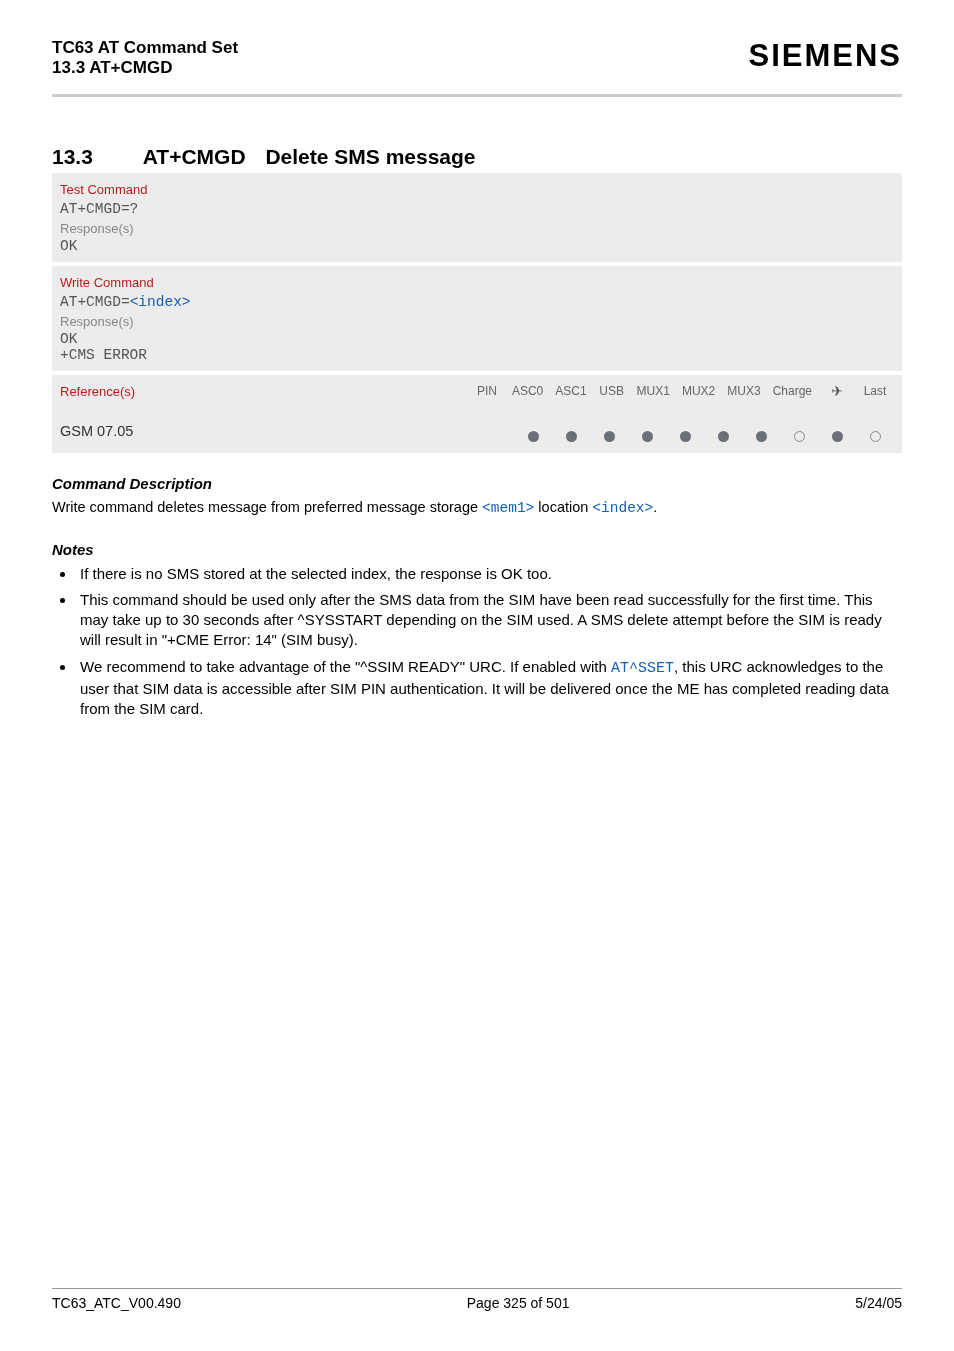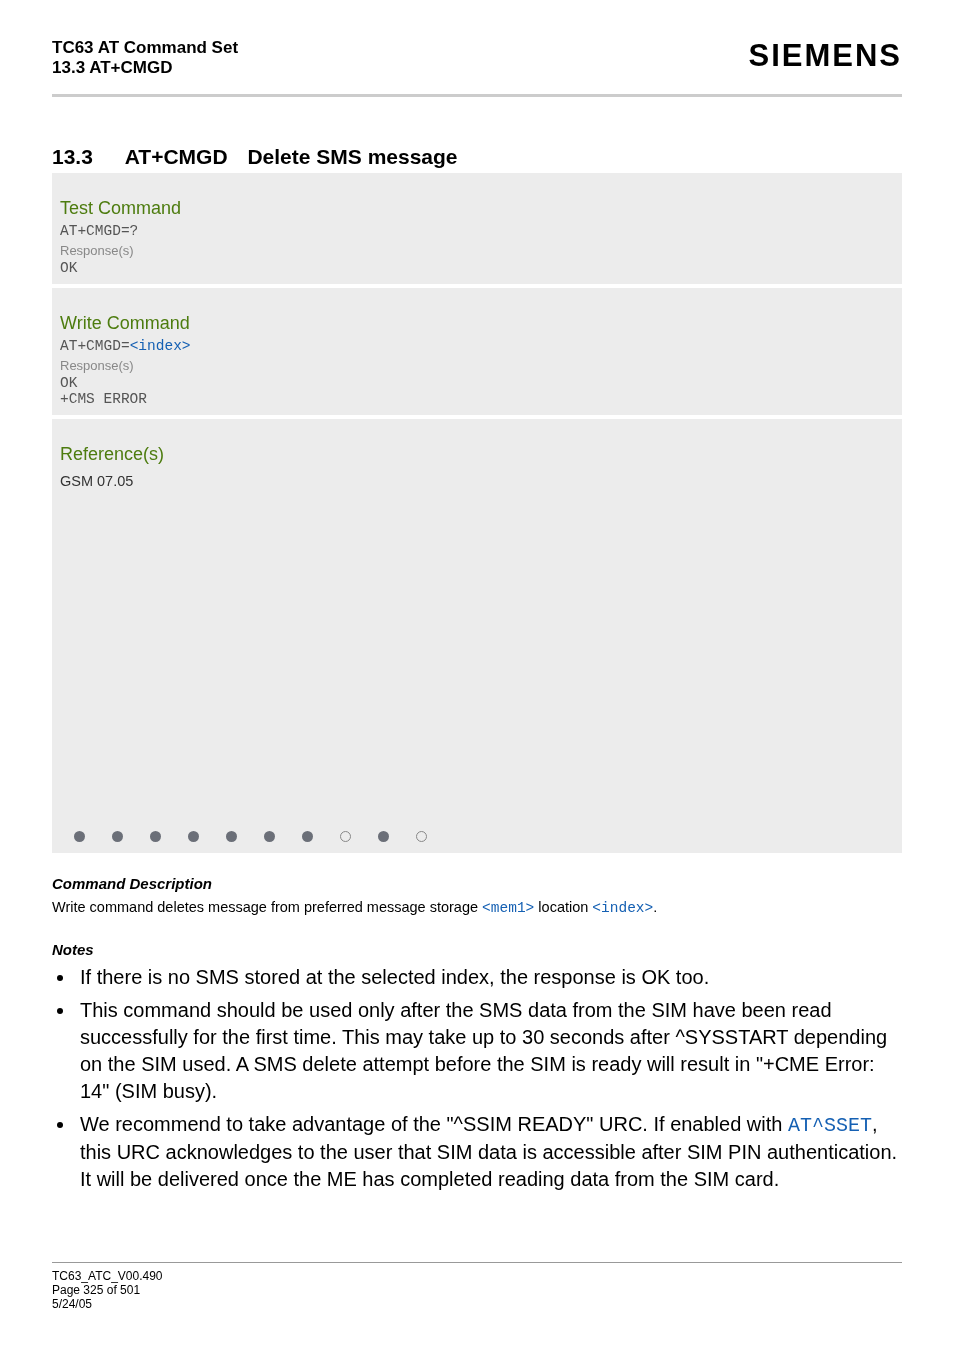--- a/index.html
+++ b/index.html
@@ -39,33 +39,32 @@
     border: none;
     border-top: 3px solid #ccc;
     margin-top: 4px;
   }
   .section-heading {
     margin-top: 48px;
     font-size: 21px;
     font-weight: bold;
   }
   .section-num { display: inline-block; margin-right: 26px; }
-  .cmd-name { display: inline-block; margin-right: 14px; }
+  .cmd-name { display: inline-block; margin-right: 14px; margin-left: 18px; }
   .subhead {
     font-size: 15px;
     font-weight: bold;
     font-style: italic;
     margin-top: 22px;
     margin-bottom: 6px;
   }
   .syntax-label {
-    color: #4d7c0f;
-    font-size: 18px;
+    color: #b91c1c;
+    font-size: 13px;
     padding: 3px 0 4px 0;
-    margin-top: 16px;
   }
   .mono {
     font-family: "Courier New", monospace;
     font-size: 14.5px;
     color: #555;
   }
   .mono-param {
     font-family: "Courier New", monospace;
     color: #1560b3;
   }
@@ -116,42 +115,42 @@
   }
   .desc-text {
     font-size: 14.5px;
     line-height: 1.35;
     margin-top: 4px;
   }
   .param-ref { color:#1560b3; font-family:"Courier New",monospace; }
   ul.notes {
     margin-top: 6px;
     padding-left: 24px;
-    font-size: 20px;
+    font-size: 15px;
     line-height: 1.35;
   }
   ul.notes li {
     margin-bottom: 6px;
     padding-left: 4px;
   }
   .footer {
     position: absolute;
     bottom: 40px;
     left: 52px;
     right: 52px;
   }
   .footer-hr {
     border: none;
     border-top: 1.5px solid #999;
     margin-bottom: 6px;
   }
   .footer-row {
     display: flex;
-    font-size: 12px;
-    flex-direction: column;
+    justify-content: space-between;
+    font-size: 14px;
   }
   .footer-sub { font-size: 14px; }
   .plane-icon { font-family: Arial, sans-serif; font-size: 14px; color:#555; }
 </style>
 </head>
 <body>
 
 <div class="page">
   <div class="header-row">
     <div class="header-left">
@@ -184,22 +183,40 @@
     <div class="resp-label">Response(s)</div>
     <div class="mono">OK</div>
     <div class="mono">+CMS ERROR</div>
   </div>
 
   <div class="block3">
     <div class="ref-row">
       <div class="ref-left">
         <div class="syntax-label">Reference(s)</div>
       </div>
-    </div>
-    <div class="ref-row" style="margin-top:4px;flex-direction:column;">
+      <div class="ref-right">
+        <table class="chan-table">
+          <tbody>
+              <tr>
+            <th>PIN</th>
+            <th>ASC0</th>
+            <th>ASC1</th>
+            <th>USB</th>
+            <th>MUX1</th>
+            <th>MUX2</th>
+            <th>MUX3</th>
+            <th>Charge</th>
+            <th><span class="plane-icon">✈</span></th>
+            <th>Last</th>
+          </tr>
+        </tbody>
+          </table>
+      </div>
+    </div>
+    <div class="ref-row" style="margin-top:20px;">
       <div class="ref-left">
         <div style="font-size:14.5px;color:#333;">GSM 07.05</div>
       </div>
       <div class="ref-right">
         <table class="chan-table">
           <tbody>
               <tr>
             <td><span class="dot-filled"></span></td>
             <td><span class="dot-filled"></span></td>
             <td><span class="dot-filled"></span></td>

